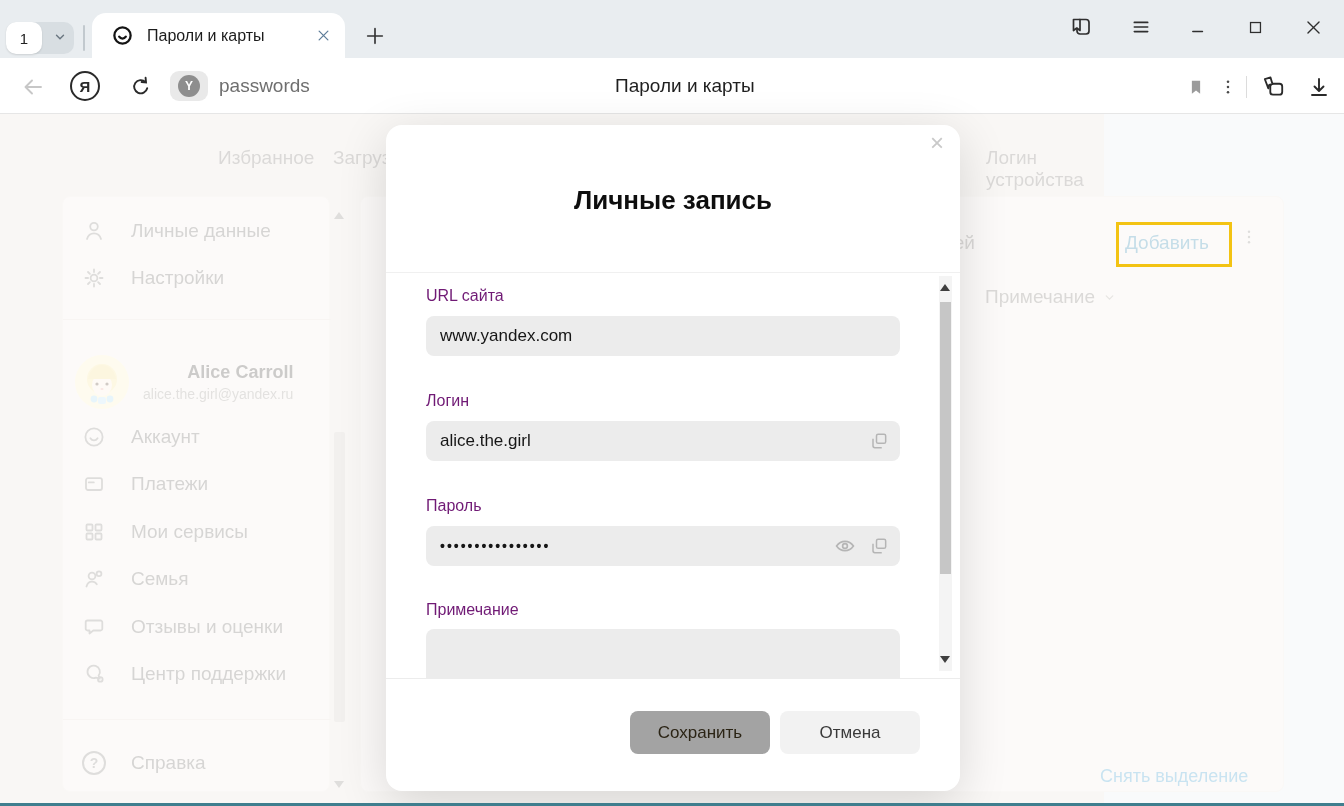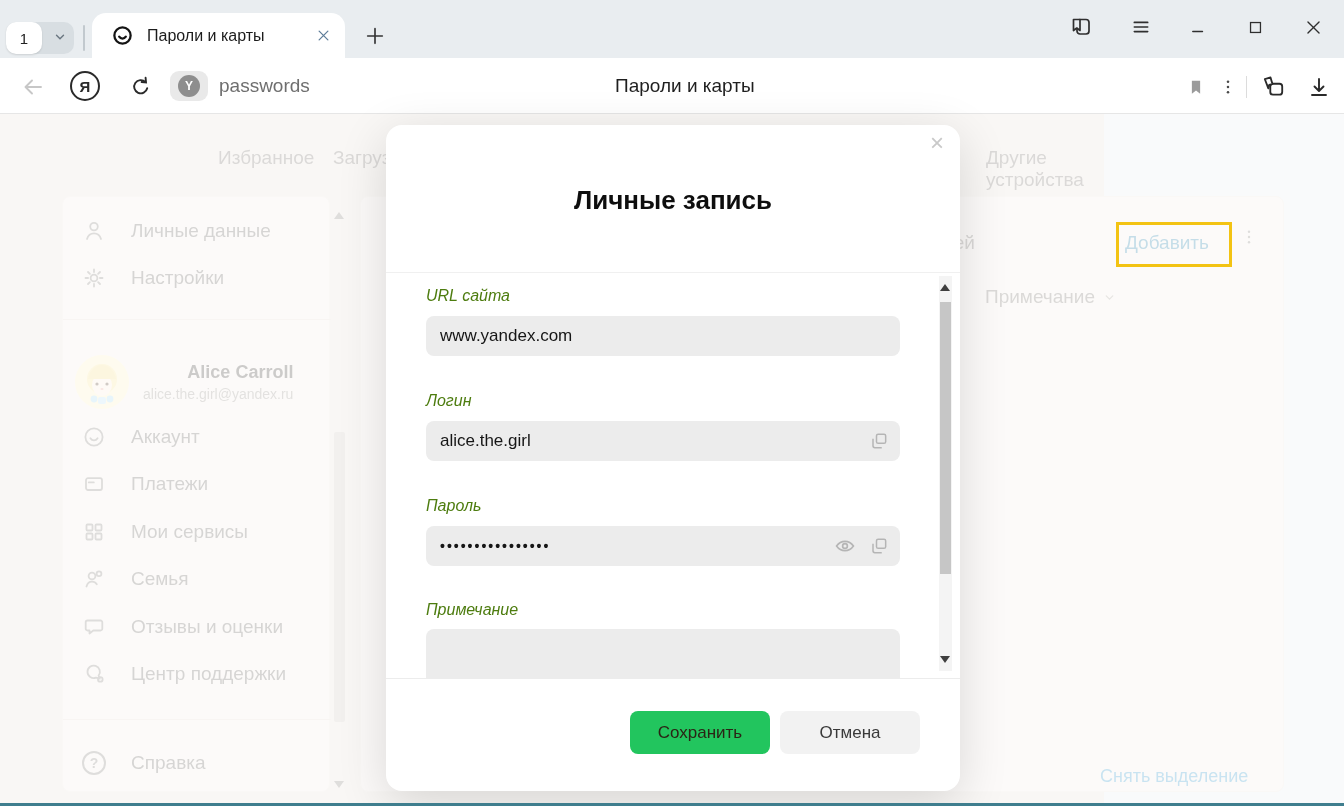--- a/index.html
+++ b/index.html
@@ -67,32 +67,32 @@
 
   
   .wash { position:absolute; left:0; top:114px; width:1344px; height:689px; background:rgba(255,255,255,0.72); z-index:5; }
   .hl-box { position:absolute; left:1116px; top:222px; width:116px; height:45px; border:3px solid #f3c313; z-index:6; }
 
   
   .modal { position:absolute; left:386px; top:125px; width:574px; height:666px; background:#fff; border-radius:16px; box-shadow:0 12px 50px rgba(0,0,0,.14); z-index:10; }
   .m-close { position:absolute; top:6px; right:16px; font-size:24px; color:#c9c9c9; line-height:1; }
   .m-title { position:absolute; top:60px; left:0; width:100%; text-align:center; font-size:26px; font-weight:700; color:#0e0e0e; }
   .m-body { position:absolute; left:0; top:147px; width:574px; height:407px; border-top:1px solid #f0f0f0; border-bottom:1px solid #ececec; overflow:hidden; }
-  .f-label { position:absolute; left:40px; font-size:16px; color:#4d7c0f;font-style:italic; }
+  .f-label { position:absolute; left:40px; font-size:16px; color:#701a75; }
   .f-input { position:absolute; left:40px; width:474px; height:40px; background:#ececec; border:none; border-radius:8px; font-family:"Liberation Sans",sans-serif; font-size:17px; color:#161616; padding:0 14px; }
   .pw { letter-spacing:2px; font-weight:700; font-size:14px; }
   .f-icon { position:absolute; width:22px; height:22px; color:#b5b5b5; display:flex; align-items:center; justify-content:center; }
   .note-area { position:absolute; left:40px; top:356px; width:474px; height:70px; background:#ececec; border-radius:8px; }
   .m-track { position:absolute; right:8px; top:3px; width:13px; height:395px; background:#f4f4f4; }
   .m-thumb { position:absolute; left:1px; top:26px; width:11px; height:272px; background:#c6c6c6; }
   .m-tri-up { width:0; height:0; border-left:5px solid transparent; border-right:5px solid transparent; border-bottom:7px solid #3f3f3f; position:absolute; left:1px; top:8px; }
   .m-tri-down { width:0; height:0; border-left:5px solid transparent; border-right:5px solid transparent; border-top:7px solid #3f3f3f; position:absolute; left:1px; bottom:8px; }
   .m-footer { position:absolute; left:0; top:554px; width:574px; height:112px; }
   .btn { position:absolute; top:32px; width:140px; height:43px; border:none; border-radius:8px; font-family:"Liberation Sans",sans-serif; font-size:17px; cursor:pointer; }
-  .btn-save { left:244px; background:#22c55e; color:#2b2415; }
+  .btn-save { left:244px; background:#a3a3a3; color:#2b2415; }
   .btn-cancel { left:394px; background:#f2f2f2; color:#3a3a3a; }
 
   svg { display:block; }
 </style>
 </head>
 <body>
 
 <div class="screen">
 
   <div class="tabstrip">
@@ -200,21 +200,21 @@
     <div class="ticon download">
       <svg width="24" height="24" viewBox="0 0 24 24" fill="none" stroke="currentColor" stroke-width="1.9" stroke-linecap="round" stroke-linejoin="round">
           <path d="M12 4v11M7.5 11.5L12 16l4.5-4.5M5 20h14"></path>
         </svg>
     </div>
   </div>
 
   <div class="page">
     <div class="pnav" style="left:218px">Избранное</div>
     <div class="pnav" style="left:333px">Загрузки</div>
-    <div class="pnav" style="left:986px">Другие устройства</div>
+    <div class="pnav" style="left:986px">Логин устройства</div>
 
     <div class="panel left-panel">
       <div class="side-item" style="top:11px">
         <span class="icn">
           <svg width="24" height="24" viewBox="0 0 24 24" fill="none" stroke="currentColor" stroke-width="1.8" stroke-linecap="round">
               <circle cx="12" cy="7.6" r="3.8"></circle>
               <path d="M5 20c1.2-4 4-5.6 7-5.6s5.8 1.6 7 5.6"></path>
             </svg>
         </span>
         <span class="lbl">Личные данные</span>

